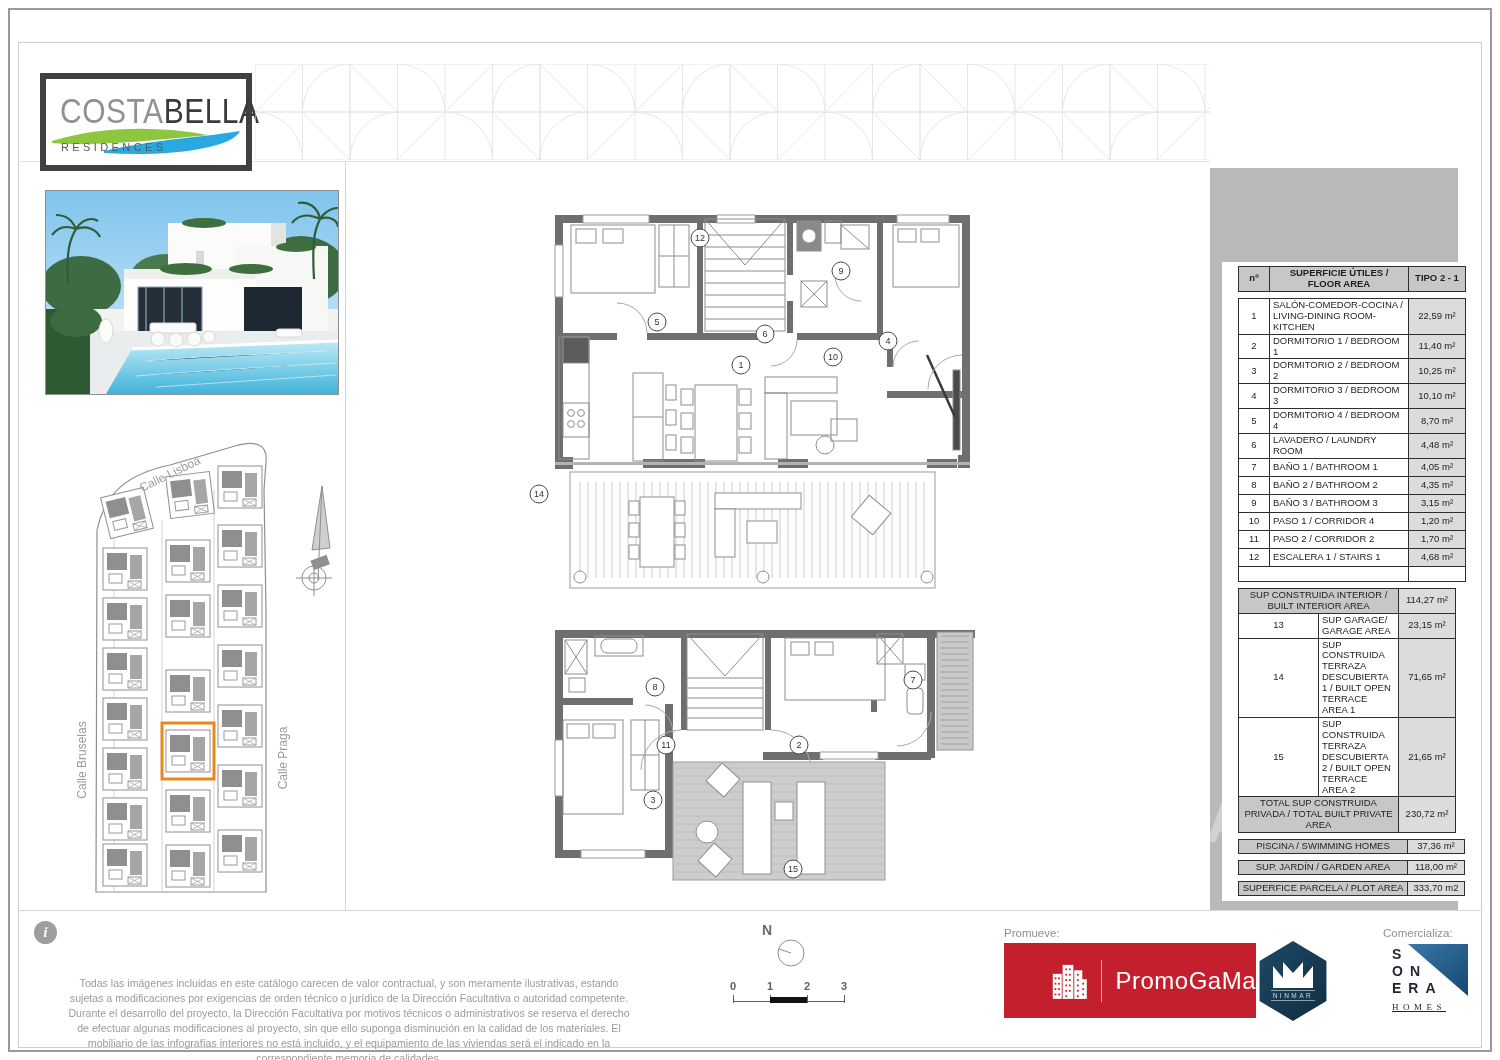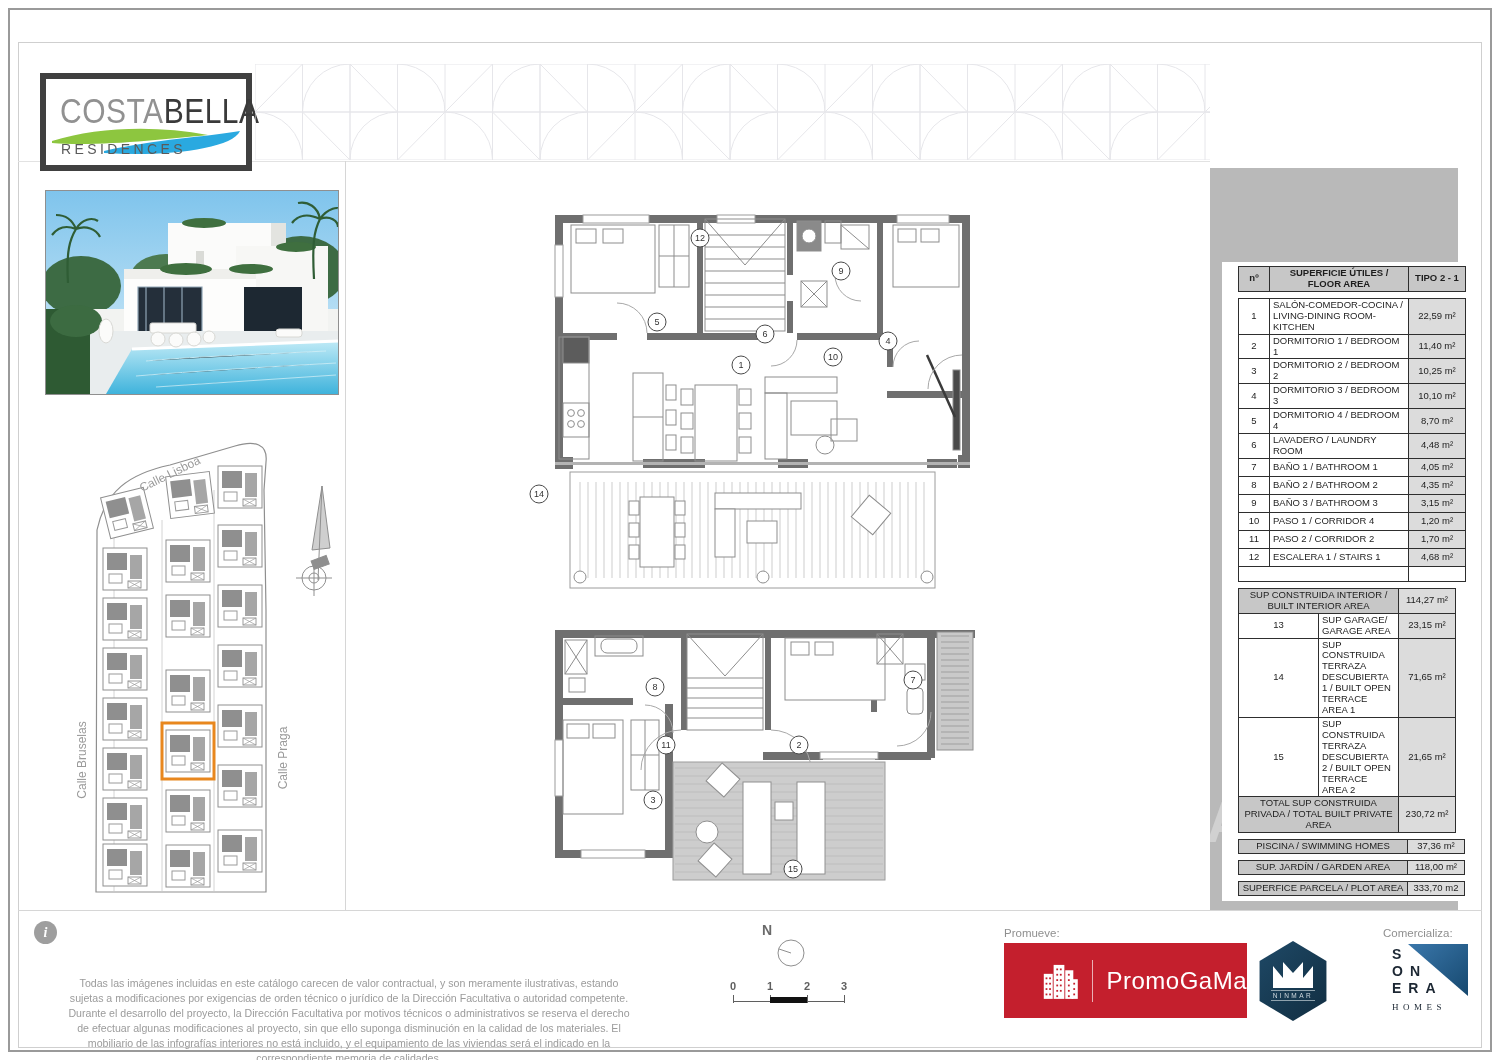--- a/index.html
+++ b/index.html
@@ -11,21 +11,21 @@
   .vline-left{position:absolute;left:345px;top:161px;width:1px;height:749px;background:#d6d6d6;}
   .hline-bottom{position:absolute;left:18px;top:910px;width:1464px;height:1px;background:#d6d6d6;}
 
   
   .logo-box{position:absolute;left:40px;top:73px;width:200px;height:86px;background:#fff;
             border:6px solid #404040;}
   .logo-word{position:absolute;left:14px;top:12px;font-size:30px;letter-spacing:.5px;
              transform:scaleY(1.18);transform-origin:top left;white-space:nowrap;}
   .logo-word .lt{color:#919191;font-weight:400;}
   .logo-word .dk{color:#3a3a3a;font-weight:400;}
-  .logo-sub{position:absolute;left:15px;top:62px;font-size:14px;letter-spacing:3.4px;color:#5a5a5a;text-align:right;}
+  .logo-sub{position:absolute;left:15px;top:62px;font-size:11px;letter-spacing:3.4px;color:#5a5a5a;text-align:right;}
   .logo-swoosh{position:absolute;left:0;top:40px;width:200px;height:46px;}
 
   
   .pattern-band{position:absolute;left:255px;top:64px;width:955px;height:96px;}
 
   
   .render{position:absolute;left:45px;top:190px;width:292px;height:203px;border:1px solid #8f8f8f;
           overflow:hidden;background:#cfe9f7;}
 
   
@@ -72,37 +72,37 @@
   .compass-n{position:absolute;left:762px;top:922px;font-size:14px;font-weight:bold;color:#6a6a6a;}
   .compass-circle{position:absolute;left:776px;top:938px;width:30px;height:30px;}
   .scalebar{position:absolute;left:726px;top:980px;width:124px;height:30px;}
   .scalebar .tick-label{position:absolute;top:0;font-size:11px;font-weight:bold;color:#5f5f5f;transform:translateX(-50%);}
   .sb-line{position:absolute;top:21px;left:7px;width:111px;height:1px;background:#5f5f5f;}
   .sb-tick{position:absolute;top:15px;width:1px;height:8px;background:#5f5f5f;}
   .sb-fill{position:absolute;top:17px;left:44px;width:37px;height:6px;background:#111;}
 
   .promueve-label{position:absolute;left:1004px;top:927px;font-size:11.5px;color:#8f8f8f;}
   .promogama{position:absolute;left:1004px;top:943px;width:243px;height:75px;background:#c41f2d;
-             display:flex;align-items:center;}
+             display:flex;align-items:center;padding-left:9px;}
   .pg-icon{margin-left:38px;}
   .pg-div{width:1px;height:42px;background:rgba(255,255,255,.65);margin:0 14px 0 12px;}
   .pg-text{color:#fff;font-size:24px;letter-spacing:.5px;}
   .ninmar{position:absolute;left:1255px;top:941px;width:76px;height:80px;
           clip-path:polygon(50% 0,94% 25%,94% 75%,50% 100%,6% 75%,6% 25%);
           background:linear-gradient(135deg,#1f4a68 0%,#16384f 60%,#122e42 100%);
           display:flex;flex-direction:column;align-items:center;justify-content:center;}
   .nm-text{color:#cfd8de;font-size:6.5px;letter-spacing:2.5px;margin-top:2px;border-top:.5px solid #8fa2ad;
            border-bottom:.5px solid #8fa2ad;padding:1px 2px;}
   .comercializa-label{position:absolute;left:1383px;top:927px;font-size:11.5px;color:#8f8f8f;}
   .sonera{position:absolute;left:1390px;top:944px;width:82px;height:76px;}
   .sonera svg{position:absolute;left:0;top:0;}
   .sn-rows{position:absolute;left:2px;top:2px;font-weight:bold;color:#1c2733;font-size:14px;
            letter-spacing:7px;line-height:1.22;}
   .sn-homes{position:absolute;left:2px;top:58px;font-family:"Liberation Serif",serif;font-size:9px;
-            letter-spacing:4.5px;color:#1c2733;}
+            letter-spacing:4.5px;color:#1c2733;text-decoration:underline;}
 </style>
 </head>
 <body>
 
 <div class="page">
   <div class="outer-frame"></div>
   <div class="inner-frame"></div>
   <div class="hline-top"></div>
   <div class="vline-left"></div>
   <div class="hline-bottom"></div>

